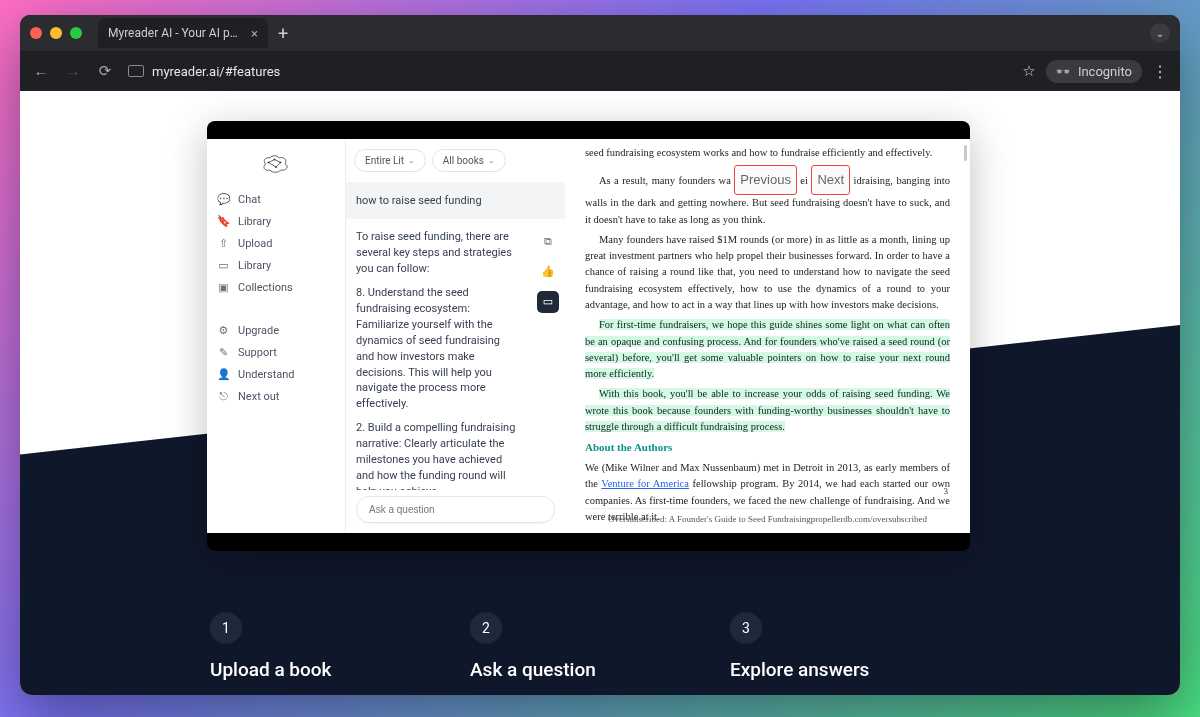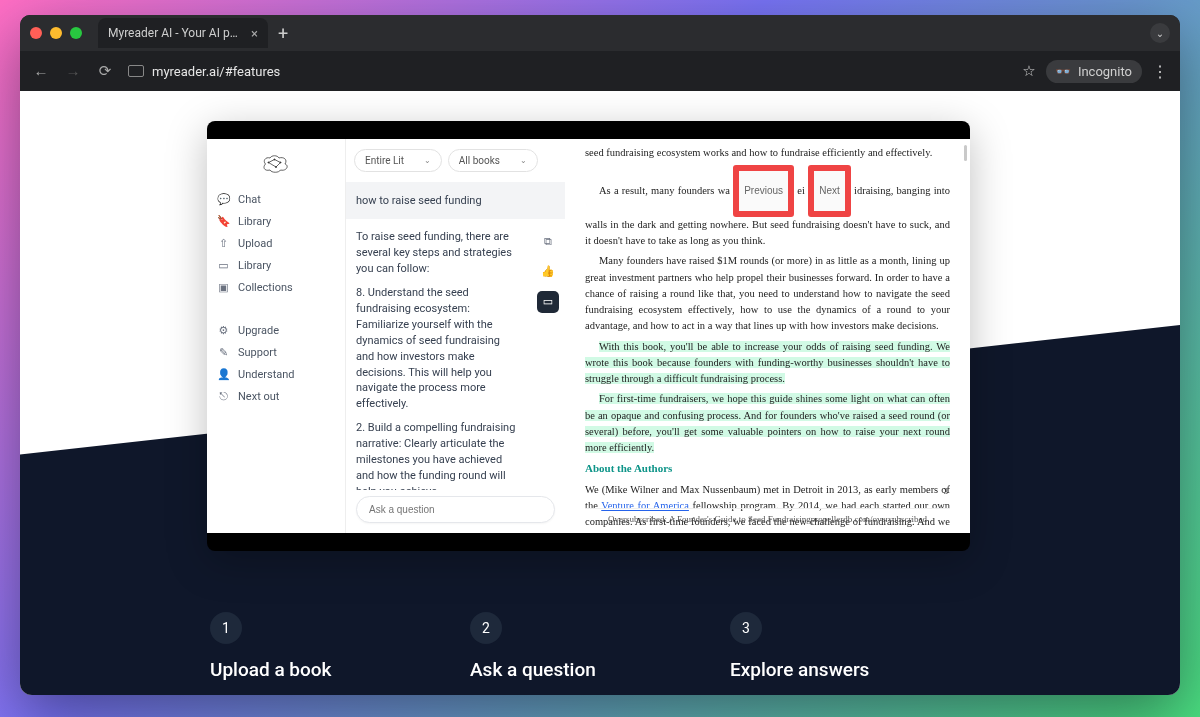--- a/index.html
+++ b/index.html
@@ -60,37 +60,37 @@
   .logo-wrap { display:flex; justify-content:center; margin-bottom:18px; }
   .brain-svg { width:30px; height:22px; }
   .side-list { display:flex; flex-direction:column; gap:9px; }
   .side-item { display:flex; align-items:center; gap:8px; color:#4b5563; cursor:pointer; }
   .side-item .ic { width:13px; display:inline-block; text-align:center; color:#6b7280; font-size:11px; }
   .side-divider { height:12px; }
   
   
   .chatcol { width:220px; border-left:1px solid #eee; display:flex; flex-direction:column; font-size:11px; color:#374151; }
   .pill-row { display:flex; gap:6px; padding:10px 8px; }
-  .pill { border:1px solid #e2e2e2; border-radius:14px; padding:5px 10px; font-size:10px; color:#555; display:flex; align-items:center; gap:20px; cursor:pointer; background:#fff; }
+  .pill { border:1px solid #e2e2e2; border-radius:14px; padding:5px 10px; font-size:10px; color:#555; display:flex; align-items:center; gap:4px; cursor:pointer; background:#fff; }
   .chev { font-size:8px; color:#888; }
   .query-box { background:#f3f4f6; padding:12px 10px; font-size:11px; color:#374151; }
   .answer { padding:10px 10px 0 10px; font-size:11px; line-height:1.45; flex:1; position:relative; overflow:hidden; }
   .answer-tools { position:absolute; right:6px; top:12px; display:flex; flex-direction:column; gap:8px; }
   .tool { width:22px; height:22px; border-radius:5px; display:flex; align-items:center; justify-content:center; font-size:11px; color:#6b7280; cursor:pointer; }
   .tool.dark { background:#1f2937; color:#fff; }
   .answer-text { width:160px; }
   .answer-text p { margin-bottom:8px; }
   .ask-wrap { padding:6px 10px 10px 10px; }
   .ask-input { width:100%; border:1px solid #e5e7eb; border-radius:16px; padding:7px 12px; font-size:10px; color:#9ca3af; background:#fff; box-shadow:0 1px 2px rgba(0,0,0,0.04); }
 
   
   .docview { flex:1; padding:6px 20px 6px 20px; font-family: Georgia, "Times New Roman", serif; font-size:10.5px; color:#222; line-height:1.55; text-align:justify; position:relative; overflow:hidden; }
   .docview p { margin-bottom:4px; text-indent:14px; }
   .docview p.noindent { text-indent:0; }
-  .nav-chip { background:#fafafa; border:6px solid #ef4444; border-radius:3px; padding:12px 5px; font-size:10px; color:#666; display:inline-block; font-family:-apple-system, sans-serif; text-indent:0; }
+  .nav-chip { background:#fafafa; border:1px solid #ef4444; border-radius:3px; padding:4px 5px; font-size:13px; color:#666; display:inline-block; font-family:-apple-system, sans-serif; text-indent:0; }
   .hl { background:#d1fae5; }
   .about-h { color:#0d9488; font-weight:bold; margin-bottom:4px; font-size:11px; }
   .linkish { color:#2563eb; text-decoration:underline; }
   .doc-foot { position:absolute; bottom:6px; left:20px; right:20px; display:flex; justify-content:center; color:#555; font-size:9px; border-top:1px solid #eee; padding-top:4px; }
   .pagenum { position:absolute; right:22px; bottom:34px; font-size:9px; color:#333; font-style:normal;}
   .scroll-ind { position:absolute; right:3px; top:6px; width:3px; height:16px; background:#c9c9c9; border-radius:2px; }
 
   
   .features { position:absolute; left:190px; right:70px; bottom:14px; display:flex; gap:40px; color:#fff; }
   .feature { flex:0 0 220px; display:flex; flex-direction:column; gap:14px; }
@@ -236,22 +236,22 @@
           <div class="scroll-ind"></div>
           <p class="noindent">seed fundraising ecosystem works and how to fundraise efficiently and effectively.</p>
           <p>
             <span>As a result, many founders wa</span>
             <span class="nav-chip">Previous</span>
             <span>ei</span>
             <span class="nav-chip">Next</span>
             <span>idraising, banging into walls in the dark and getting nowhere. But seed fundraising doesn't have to suck, and it doesn't have to take as long as you think.</span>
           </p>
           <p>Many founders have raised $1M rounds (or more) in as little as a month, lining up great investment partners who help propel their businesses forward. In order to have a chance of raising a round like that, you need to understand how to navigate the seed fundraising ecosystem effectively, how to use the dynamics of a round to your advantage, and how to act in a way that lines up with how investors make decisions.</p>
+          <p><span class="hl">For first-time fundraisers, we hope this guide shines some light on what can often be an opaque and confusing process. And for founders who've raised a seed round (or several) before, you'll get some valuable pointers on how to raise your next round more efficiently.</span></p>
           <p><span class="hl">With this book, you'll be able to increase your odds of raising seed funding. We wrote this book because founders with funding-worthy businesses shouldn't have to struggle through a difficult fundraising process.</span></p>
-          <p><span class="hl">For first-time fundraisers, we hope this guide shines some light on what can often be an opaque and confusing process. And for founders who've raised a seed round (or several) before, you'll get some valuable pointers on how to raise your next round more efficiently.</span></p>
           <div class="about-h">About the Authors</div>
           <p class="noindent">
             <span>We (Mike Wilner and Max Nussenbaum) met in Detroit in 2013, as early members of the </span><span class="linkish">Venture for America</span><span> fellowship program. By 2014, we had each started our own companies. As first-time founders, we faced the new challenge of fundraising. And we were terrible at it.</span>
           </p>
           <div class="pagenum">3</div>
           <div class="doc-foot">
             <span>Oversubscribed: A Founder's Guide to Seed Fundraising</span>
             <span>propellerdb.com/oversubscribed</span>
           </div>
         </div>

